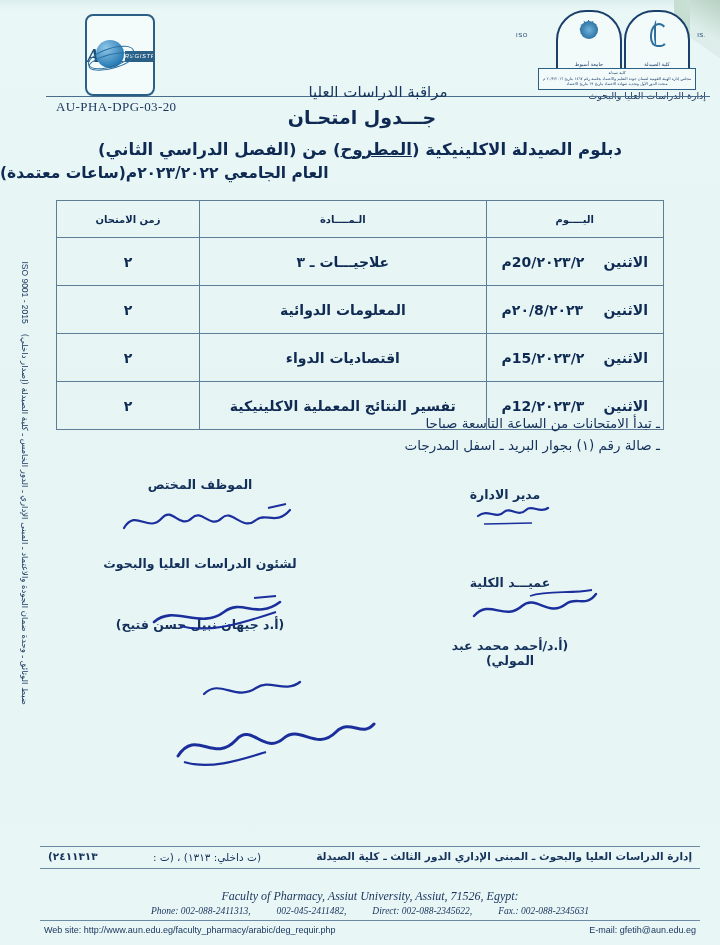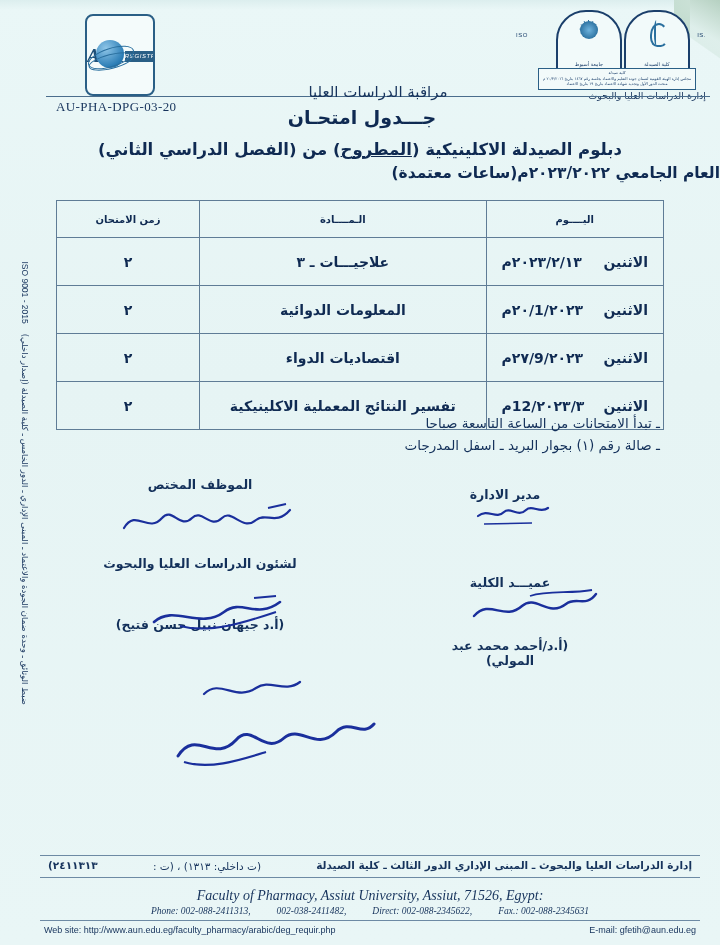--- a/index.html
+++ b/index.html
@@ -148,21 +148,21 @@
   .title-main{
     position:absolute;left:4px;right:0;top:106px;text-align:center;
     font-size:19px;font-weight:700;color:#0f2a52;direction:rtl;letter-spacing:1px;
   }
   .title-sub1{
     position:absolute;left:0;right:0;top:140px;text-align:center;
     font-size:16.5px;font-weight:700;color:#0f2a52;direction:rtl;
   }
   .title-sub1 u{text-decoration-thickness:1px;}
   .title-sub2{
-    position:absolute;left:0;right:0;top:164px;text-align:right;
+    position:absolute;left:0;right:0;top:164px;text-align:left;
     font-size:15.5px;font-weight:700;color:#0f2a52;direction:rtl;
   }
 
   
   .tbl{
     position:absolute;left:56px;top:200px;width:608px;
     border-collapse:collapse;
     direction:rtl;
   }
   .tbl td,.tbl th{
@@ -218,21 +218,21 @@
   .f-ar{
     display:flex;justify-content:space-between;align-items:flex-start;
     direction:rtl;font-size:10.5px;color:#16335c;padding:3px 8px 0 8px;
   }
   .f-ar .mid{text-align:center;flex:1;line-height:1.4;}
   .f-ar .side{white-space:nowrap;font-weight:bold;}
   .f-en{
     font-family:"Liberation Serif", serif;
     color:#16335c;text-align:center;font-style:italic;
   }
-  .f-en .l1{font-size:14px;margin-top:10px;}
+  .f-en .l1{font-size:12px;margin-top:20px;}
   .f-en .l2{
     font-size:9.5px;margin-top:2px;
     display:flex;justify-content:center;gap:26px;
   }
   .f-web{
     display:flex;justify-content:space-between;
     font-family:"Liberation Sans", sans-serif;font-size:9px;color:#16335c;
     padding:4px 4px 0 4px;
   }
 </style>
@@ -320,41 +320,41 @@
         <th class="col-day">اليــــوم</th>
         <th class="col-sub">الـمــــادة</th>
         <th class="col-dur">زمن الامتحان</th>
       </tr>
     </thead>
     <tbody id="tbody">
         <tr>
           <td class="col-day">
             <div class="day-cell">
               <span>الاثنين</span>
-              <span>٢٠٢٣/٢/١٣م</span>
+              <span>٢٠٢٣/٢/20م</span>
             </div>
           </td>
           <td class="col-sub">علاجيـــات ـ ٣</td>
           <td class="col-dur">٢</td>
         </tr>
         <tr>
           <td class="col-day">
             <div class="day-cell">
               <span>الاثنين</span>
-              <span>٢٠٢٣/1/٢٠م</span>
+              <span>٢٠٢٣/8/٢٠م</span>
             </div>
           </td>
           <td class="col-sub">المعلومات الدوائية</td>
           <td class="col-dur">٢</td>
         </tr>
         <tr>
           <td class="col-day">
             <div class="day-cell">
               <span>الاثنين</span>
-              <span>٢٠٢٣/9/٢٧م</span>
+              <span>٢٠٢٣/٢/15م</span>
             </div>
           </td>
           <td class="col-sub">اقتصاديات الدواء</td>
           <td class="col-dur">٢</td>
         </tr>
         <tr>
           <td class="col-day">
             <div class="day-cell">
               <span>الاثنين</span>
               <span>٢٠٢٣/٣/12م</span>
@@ -430,21 +430,21 @@
       <div class="mid">
         <div>(ت داخلي: ١٣١٣) ، (ت :</div>
       </div>
       <div class="side">٢٤١١٣١٣)</div>
     </div>
     <div class="f-rule" style="margin-top:3px"></div>
     <div class="f-en">
       <div class="l1">Faculty of Pharmacy, Assiut University, Assiut, 71526, Egypt:</div>
       <div class="l2">
         <span>Phone: 002-088-2411313,</span>
-        <span>002-038-2411482,</span>
+        <span>002-045-2411482,</span>
         <span>Direct: 002-088-2345622,</span>
         <span>Fax.: 002-088-2345631</span>
       </div>
     </div>
     <div class="f-rule" style="margin-top:4px"></div>
     <div class="f-web">
       <span>Web site: http://www.aun.edu.eg/faculty_pharmacy/arabic/deg_requir.php</span>
       <span>E-mail: gfetih@aun.edu.eg</span>
     </div>
   </div>

